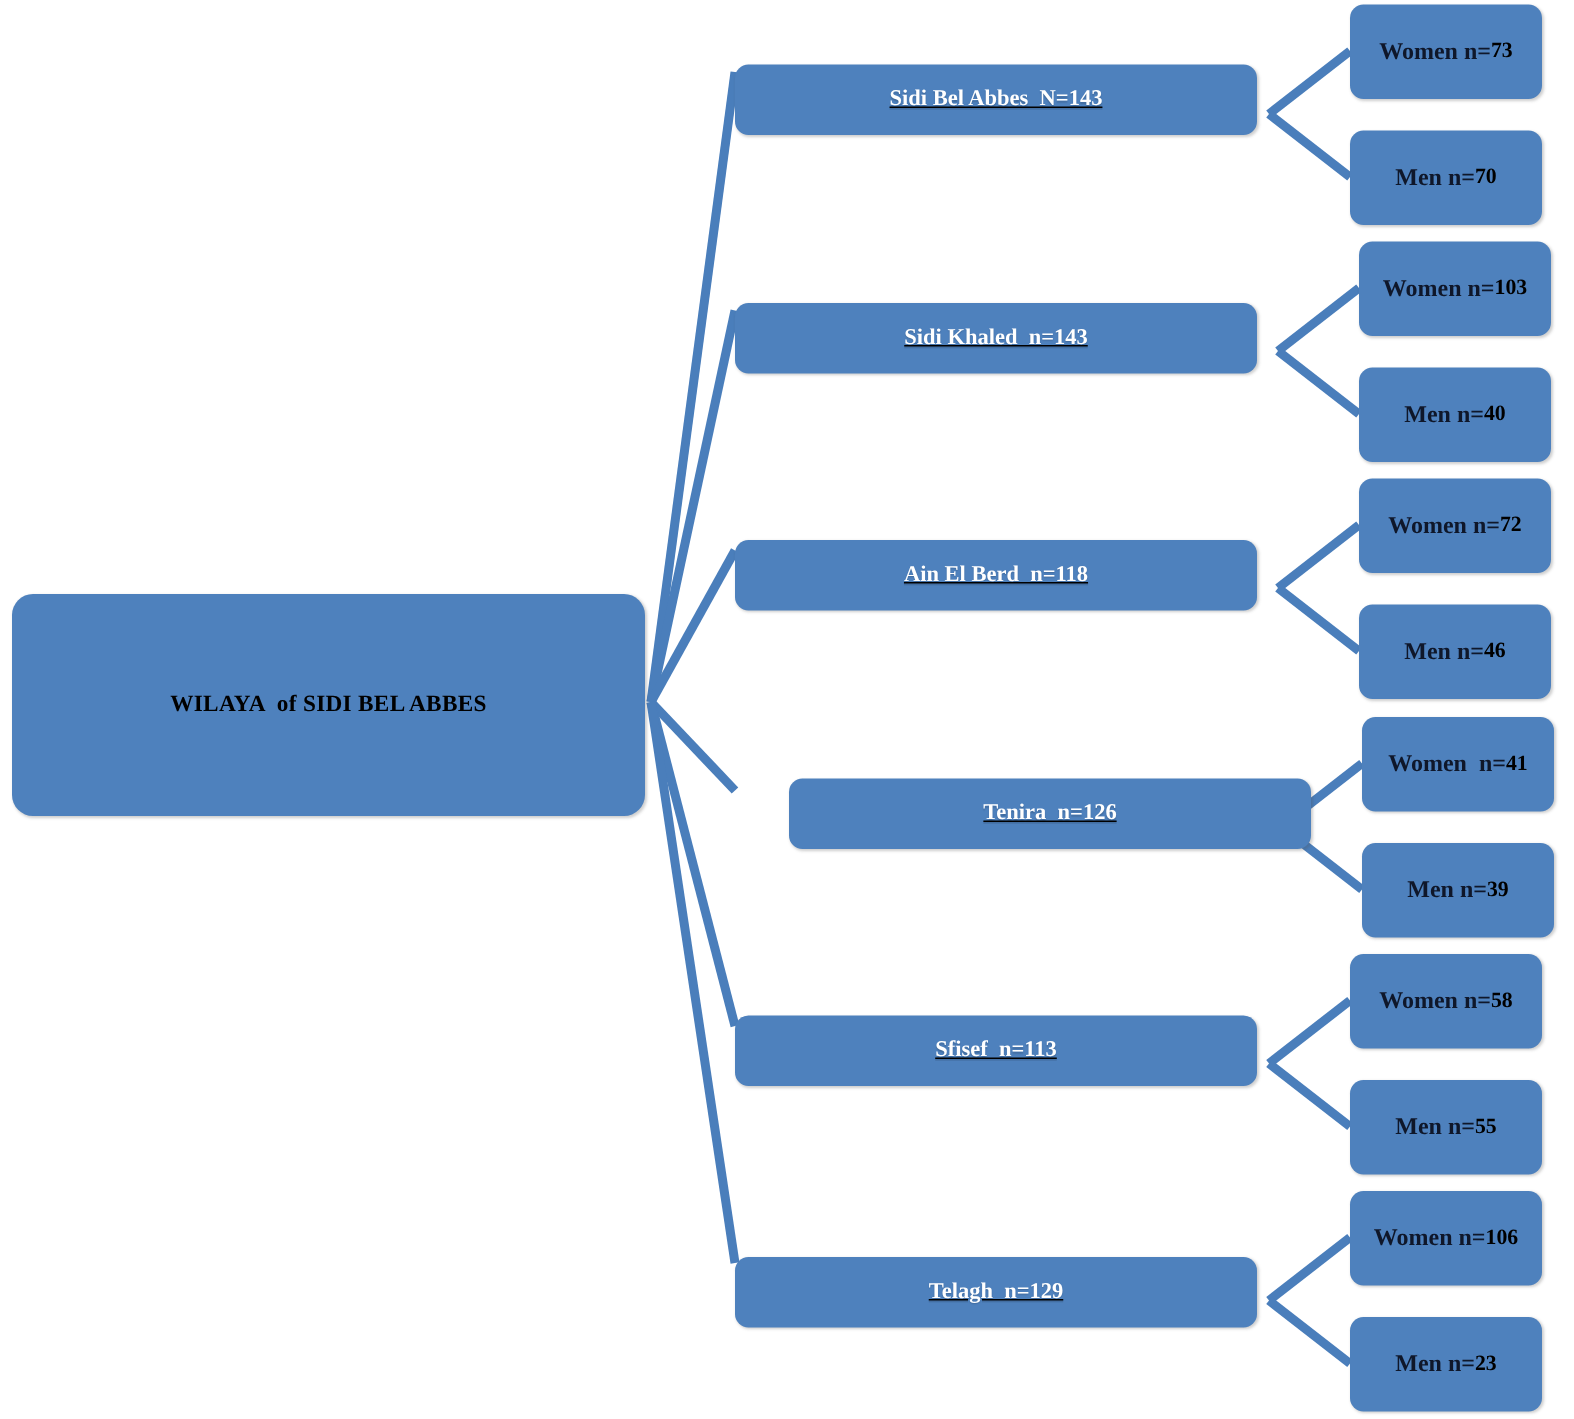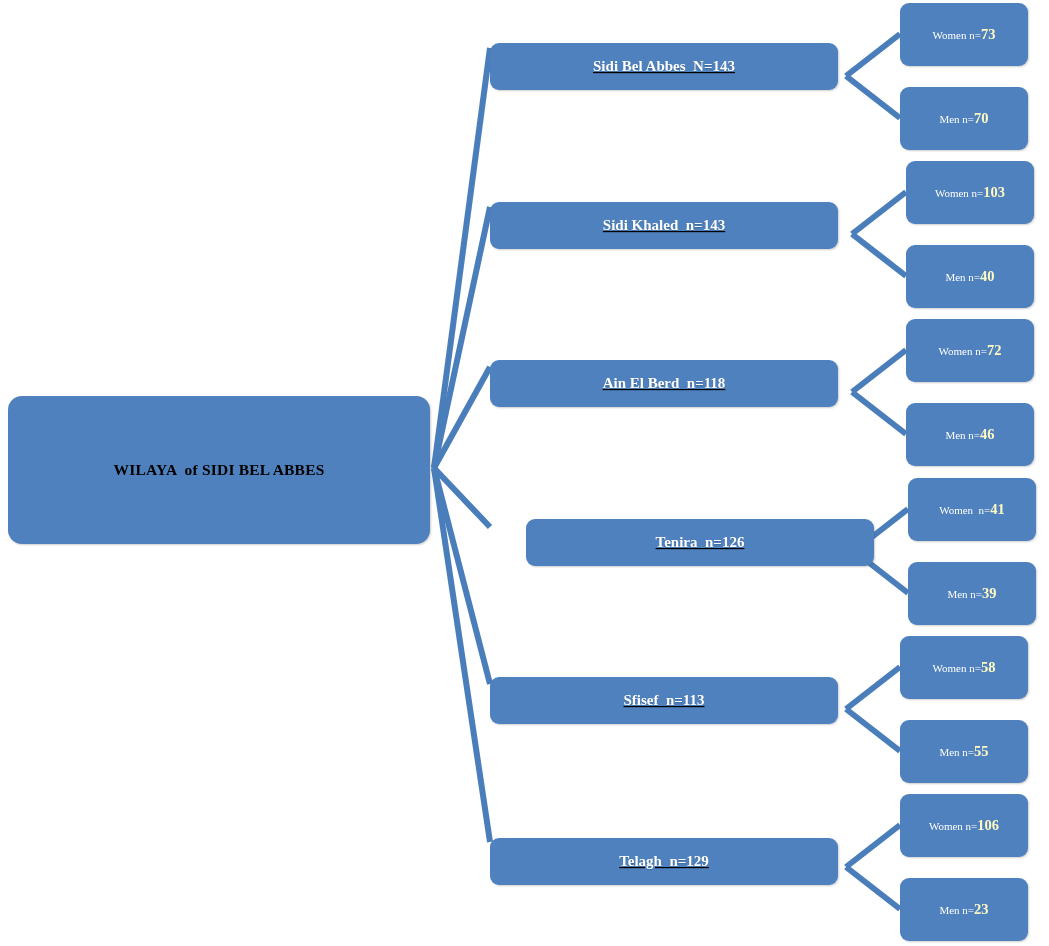--- a/index.html
+++ b/index.html
@@ -68,27 +68,27 @@
     white-space: pre;
     text-shadow: 0 1px 1px rgba(0,0,0,0.18);
   }
   
   .leaf-node {
     width: 128px;
     height: 63px;
     border-radius: 9px;
   }
   .leaf-node .leaf-label {
-    color: #ffffff;
-    font-weight: normal;
-    font-size: 11px;
+    color: #0f172a;
+    font-weight: bold;
+    font-size: 16px;
     white-space: pre;
   }
   .leaf-node .leaf-count {
-    color: #fef9c3;
+    color: #000000;
     font-weight: bold;
     font-size: 14.5px;
   }
 </style>
 </head>
 <body>
 
 <div id="diagram-root">
 
   <svg id="connector-layer" viewBox="0 0 1049 946" width="1049" height="946">

